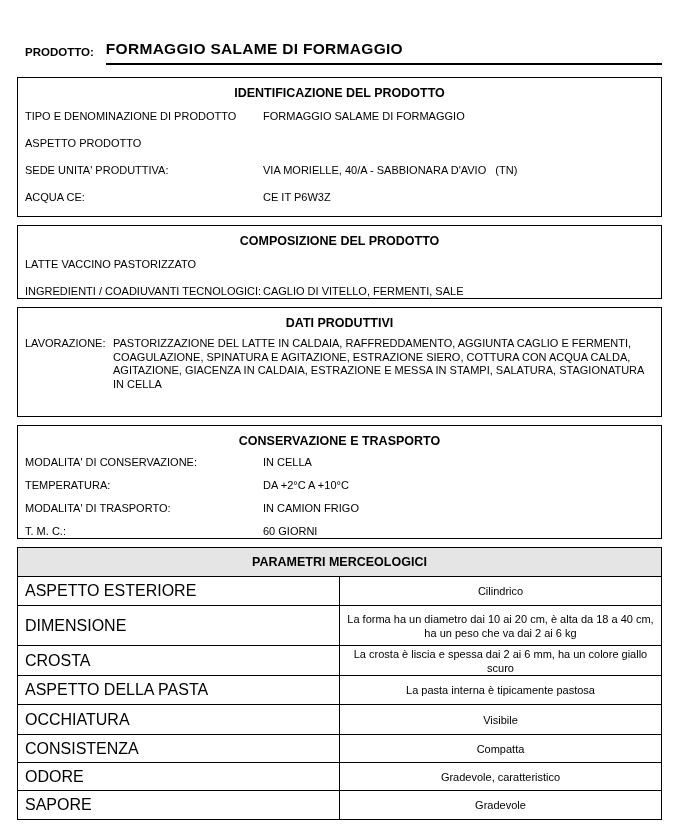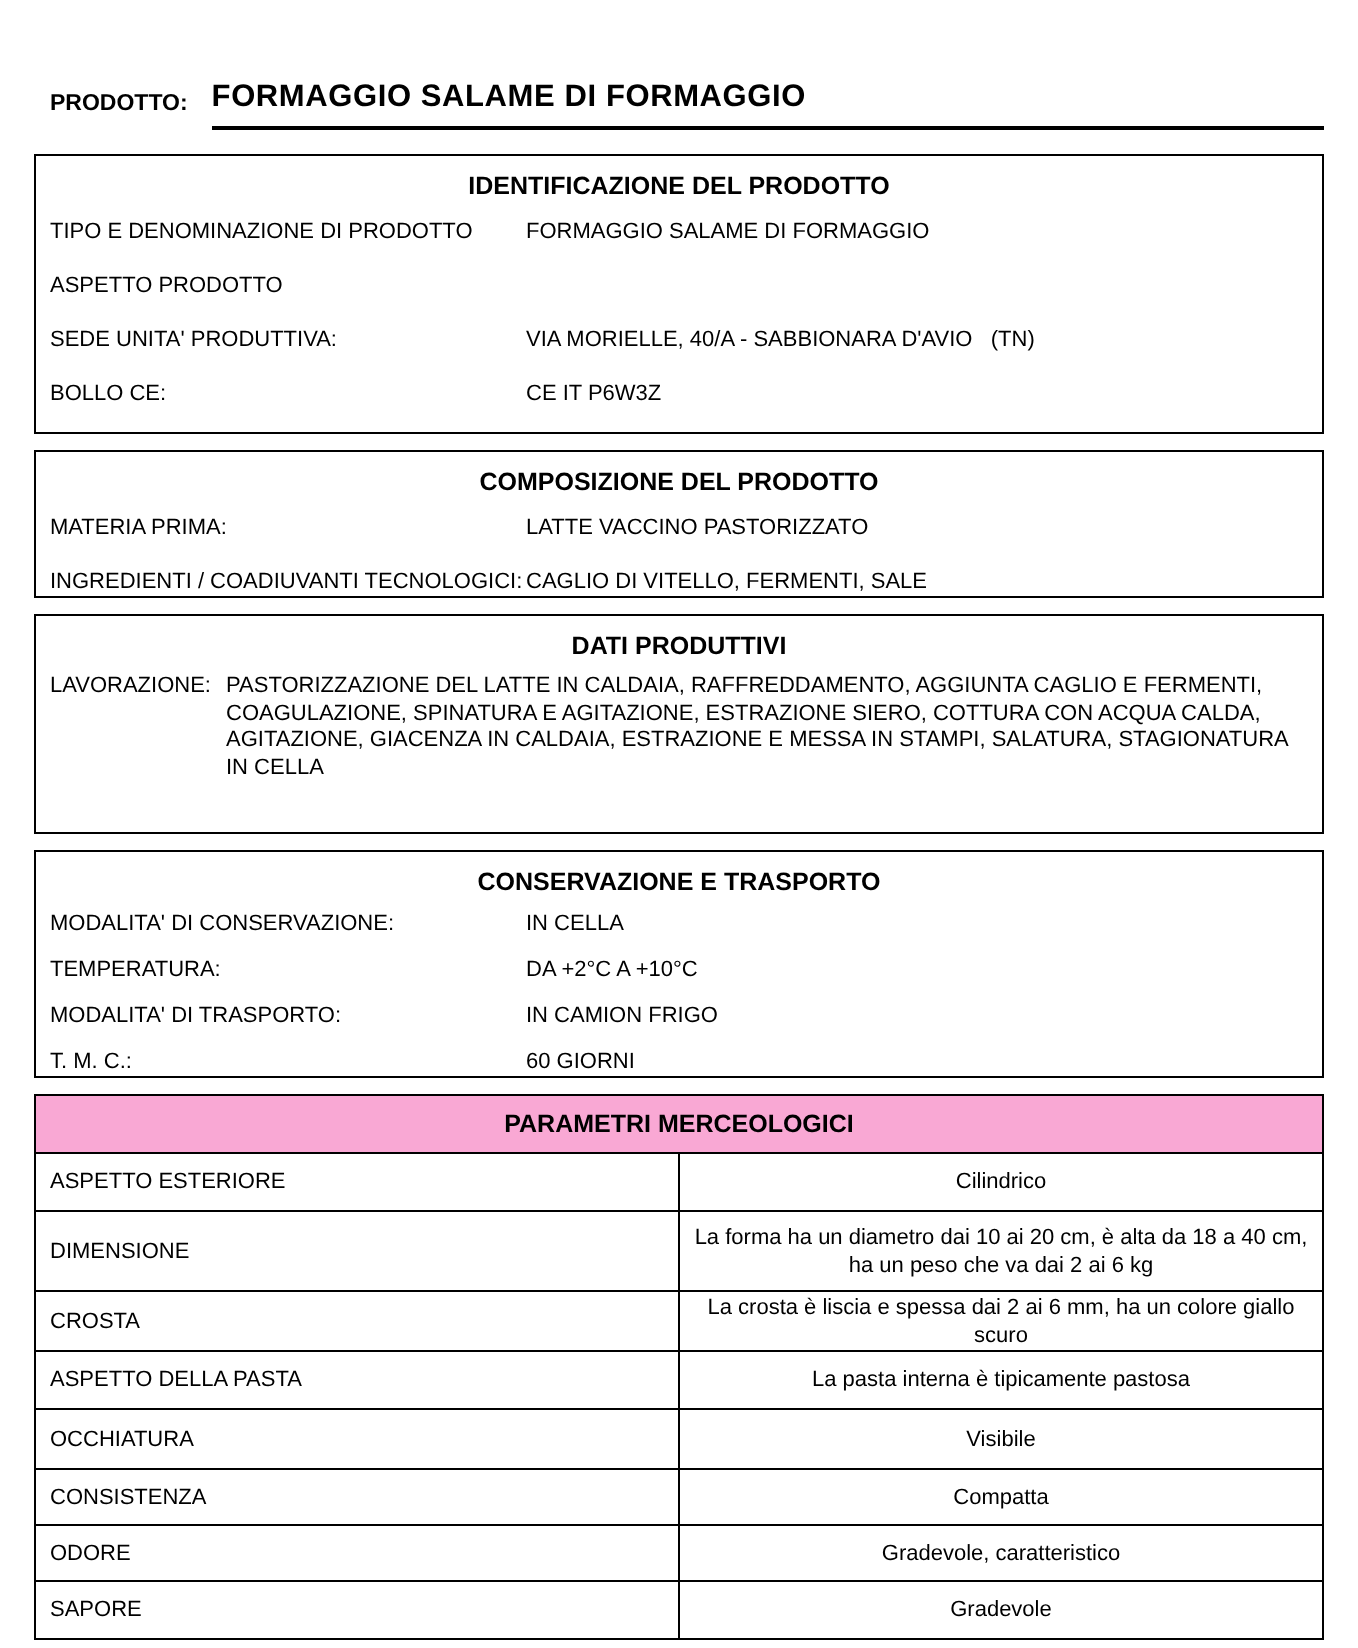--- a/index.html
+++ b/index.html
@@ -58,26 +58,26 @@
 
   
   .pm-table {
     border-collapse: collapse;
     width: 645px;
     margin: 0 17px;
     table-layout: fixed;
   }
   .pm-table th, .pm-table td { border: 1.5px solid #000; }
   .pm-head {
-    background: #f9a8d4;
+    background: #e5e5e5;
     font-weight: bold; font-size: 12.5px;
     text-align: center; height: 29px;
   }
   .pm-label {
-    width: 190px; font-size: 11px; text-align: left;
+    width: 190px; font-size: 16px; text-align: left;
     padding-left: 7px; font-weight: normal; vertical-align: middle;
   }
   .pm-value {
     font-size: 11px; text-align: center; vertical-align: middle;
     white-space: pre-line; line-height: 14px;
   }
   .row-h29 { height: 29px; } .row-h30 { height: 30px; }
   .row-h40 { height: 40px; } .row-h28 { height: 28px; }
 </style>
 </head>
@@ -100,29 +100,28 @@
     </div>
     <div class="kv-row">
       <span class="kv-label">ASPETTO PRODOTTO</span>
       <span class="kv-value"></span>
     </div>
     <div class="kv-row">
       <span class="kv-label">SEDE UNITA' PRODUTTIVA:</span>
       <span class="kv-value">VIA MORIELLE, 40/A - SABBIONARA D'AVIO   (TN)</span>
     </div>
     <div class="kv-row">
-      <span class="kv-label">BOLLO CE:</span>
+      <span class="kv-label">ACQUA CE:</span>
       <span class="kv-value">CE IT P6W3Z</span>
     </div>
   </div>
 
   <div class="box" id="box-composizione">
     <div class="box-title">COMPOSIZIONE DEL PRODOTTO</div>
     <div class="kv-row">
-      <span class="kv-label">MATERIA PRIMA:</span>
       <span class="kv-value">LATTE VACCINO PASTORIZZATO</span>
     </div>
     <div class="kv-row">
       <span class="kv-label">INGREDIENTI / COADIUVANTI TECNOLOGICI:</span>
       <span class="kv-value">CAGLIO DI VITELLO, FERMENTI, SALE</span>
     </div>
   </div>
 
   <div class="box" id="box-dati">
     <div class="box-title">DATI PRODUTTIVI</div>

